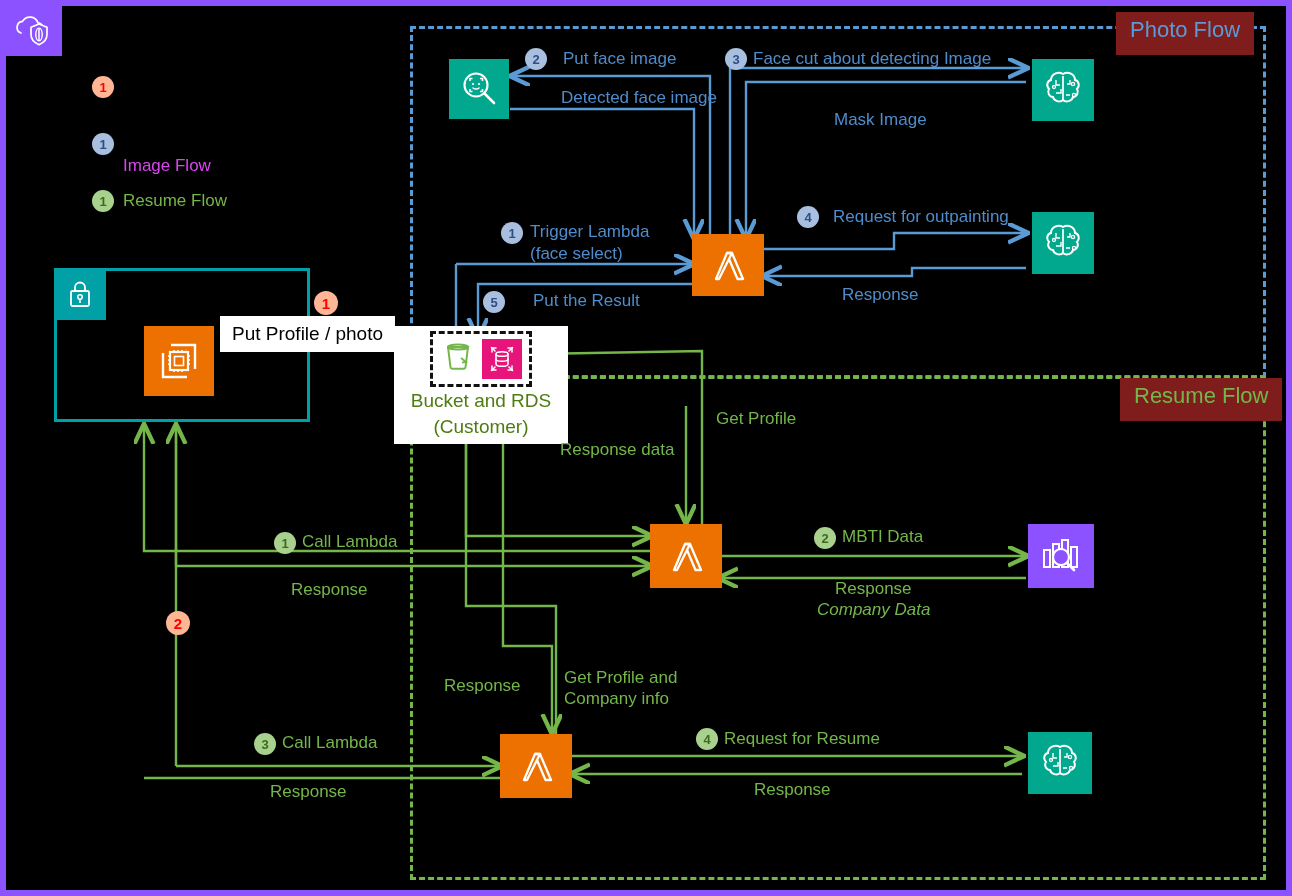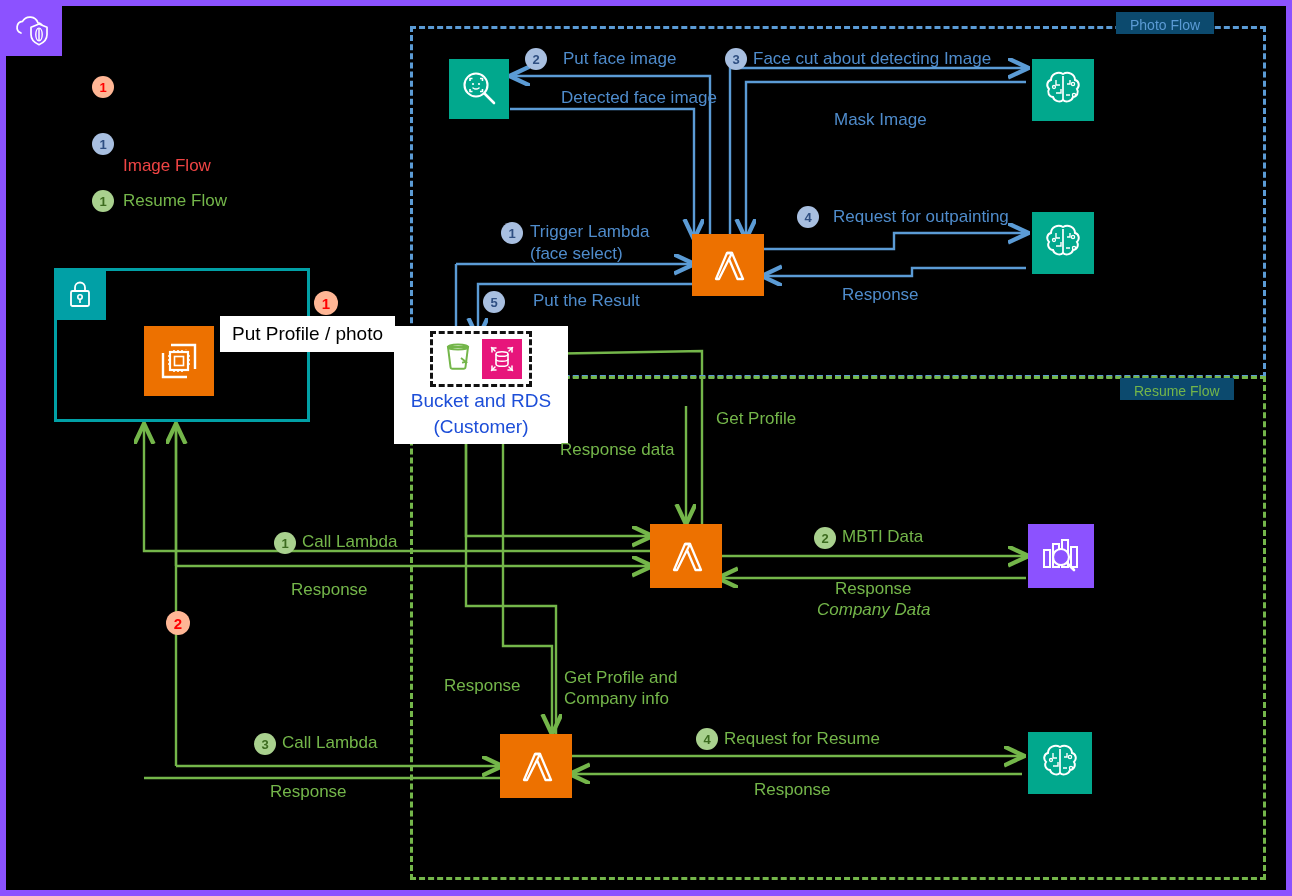--- a/index.html
+++ b/index.html
@@ -29,32 +29,32 @@
   .num-circle{
     width:22px;height:22px;border-radius:50%;
     display:flex;align-items:center;justify-content:center;
     font-size:13px;font-weight:bold;flex:none;
     line-height:1;
   }
   .num-blue{background:#a8bfe0;color:#2f4f82;}
   .num-green{background:#a9d18e;color:#3c6b1f;}
   .num-orange{background:#ffb695;color:#ff0000;}
   .legend-label{font-size:17px;}
-  .lbl-blue{color:#ef4444;margin-top:44px;}
+  .lbl-blue{color:#d946ef;margin-top:44px;}
   .lbl-green{color:#74b64a;}
 
   
   .region{
     position:absolute;box-sizing:border-box;background:transparent;
   }
   .region-photo{border:3px dashed #5b9bd5;}
   .region-resume{border:3px dashed #74b64a;}
   .region-title{
-    position:absolute;background:#0c4a6e;
-    font-size:14px;padding:5px 14px 1px 14px;white-space:nowrap;
+    position:absolute;background:#7f1d1d;
+    font-size:22px;padding:5px 14px 12px 14px;white-space:nowrap;
   }
   .title-photo{color:#5b9bd5;}
   .title-resume{color:#74b64a;}
 
   
   .sg-box{
     position:absolute;box-sizing:border-box;
     border:3px solid #01a0a6;background:transparent;
   }
   .sg-lock{
@@ -76,21 +76,21 @@
     position:absolute;background:#ffffff;
     display:flex;flex-direction:column;align-items:center;
   }
   .datastore-icons{
     box-sizing:border-box;
     border:3px dashed #111;
     display:flex;align-items:center;gap:6px;
     padding:5px 7px;
   }
   .datastore-cap{
-    color:#1d4ed8;font-size:19px;line-height:1.18;
+    color:#4d7c0f;font-size:19px;line-height:1.18;
     padding:3px 8px 5px 8px;white-space:nowrap;
   }
 
   
   .white-chip{
     position:absolute;background:#ffffff;color:#000;
     font-size:19px;padding:7px 12px;white-space:nowrap;
   }
 
   

